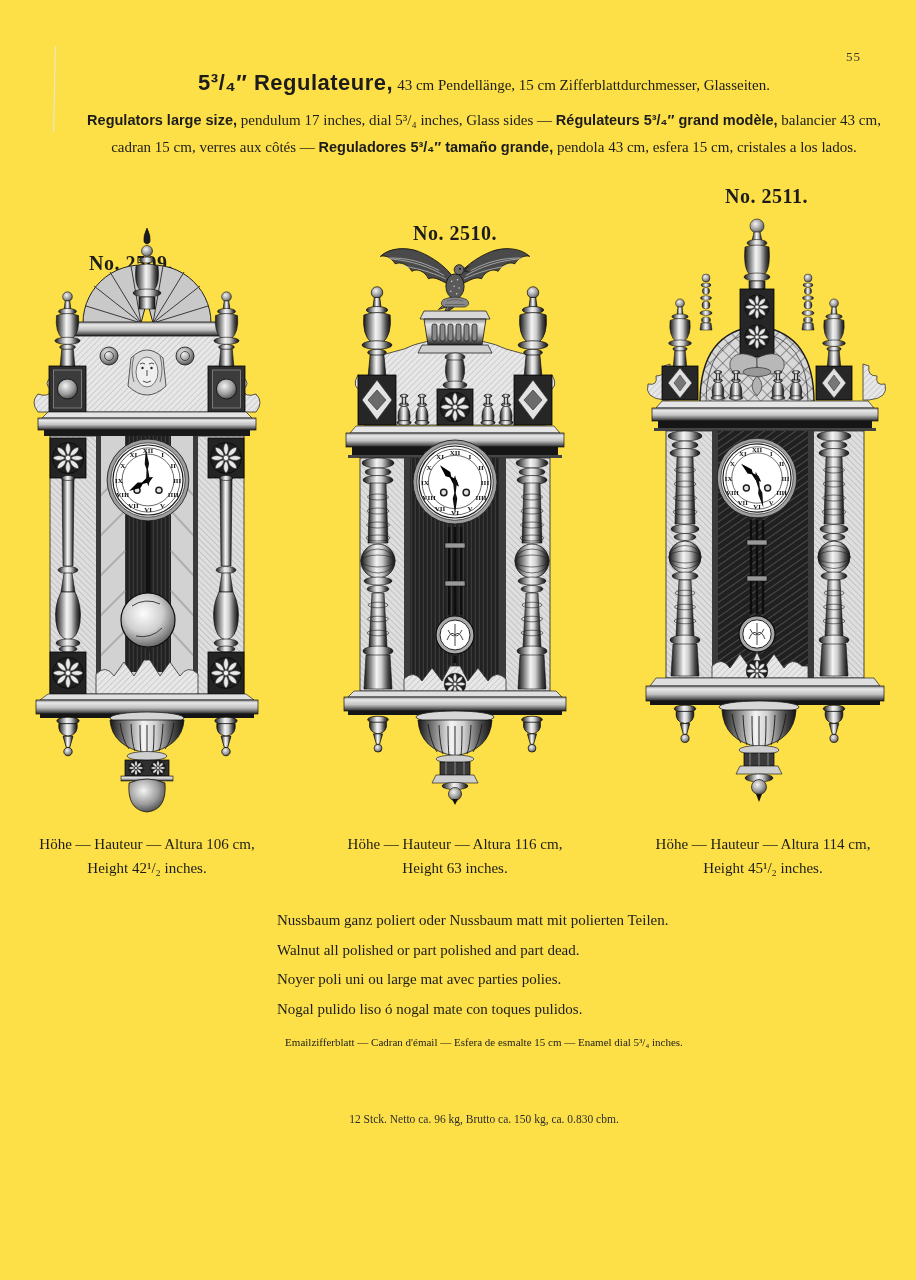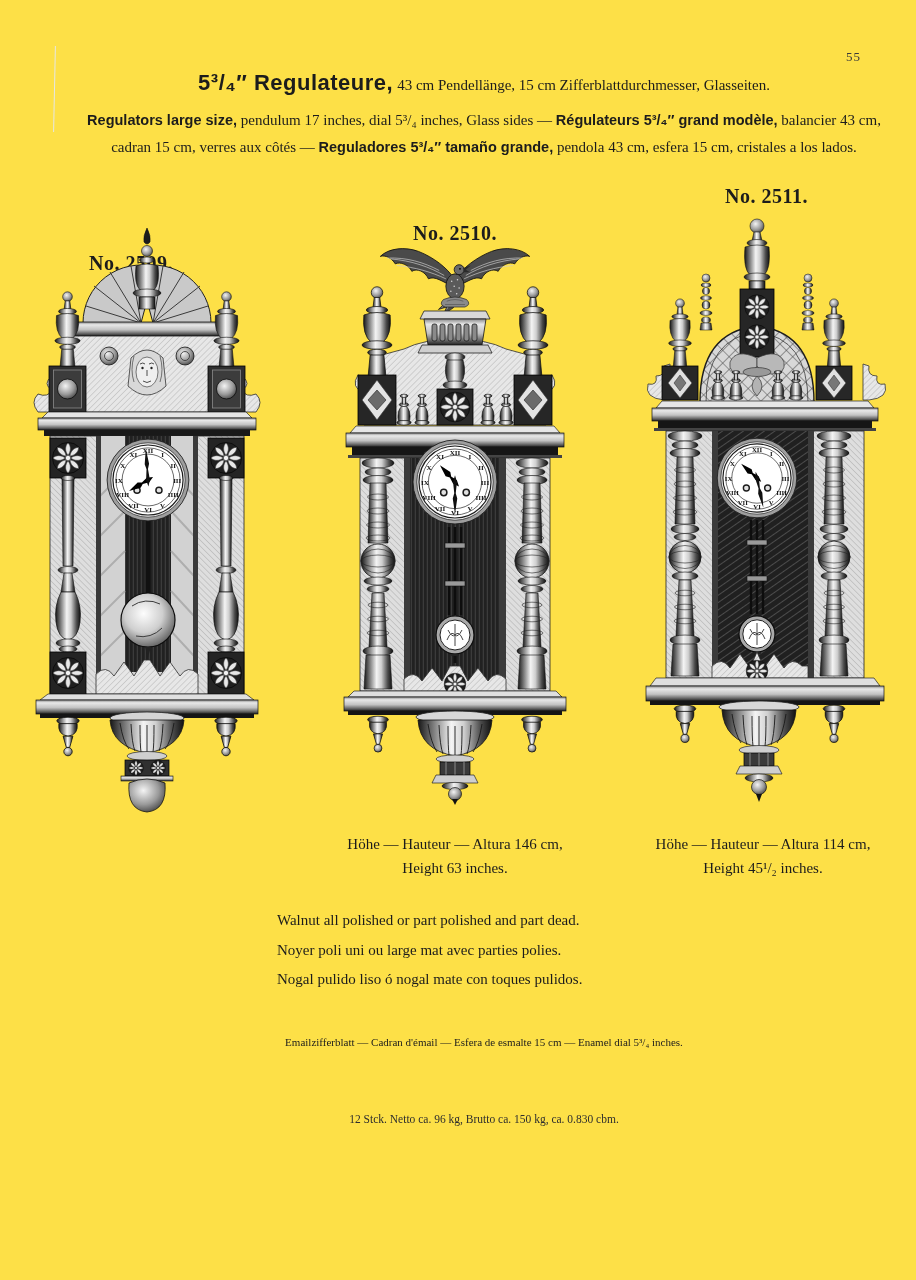--- a/index.html
+++ b/index.html
@@ -623,30 +623,35 @@
       <ellipse cx="119" cy="534" rx="20" ry="4.5" fill="#cfcfcf" stroke="#222" stroke-width=".7"></ellipse>
       <rect x="104" y="537" width="30" height="13" fill="#3a3a3a" stroke="#000" stroke-width=".7"></rect>
       <path d="M110,537 V550 M119,537 V550 M128,537 V550" stroke="#8a8a8a" stroke-width="1"></path>
       <path d="M100,550 L138,550 L142,558 L96,558 Z" fill="#cfcfcf" stroke="#222" stroke-width=".7"></path>
       <ellipse cx="119" cy="562" rx="14" ry="4" fill="url(#gcol)" stroke="#111" stroke-width=".6"></ellipse>
       <circle cx="119" cy="571" r="7.5" fill="url(#gball)" stroke="#111" stroke-width=".7"></circle>
       <path d="M116,578 L122,578 L119,586 Z" fill="#111"></path>
     </g>
   </svg>
 
+  <div class="abs cap" style="top:832px;left:27px;width:240px;">
+    <div>Höhe — Hauteur — Altura 106 cm,</div>
+    <div>Height 42¹/₂ inches.</div>
+  </div>
   <div class="abs cap" style="top:832px;left:335px;width:240px;">
-    <div>Höhe — Hauteur — Altura 146 cm,</div>
+    <div>Höhe — Hauteur — Altura 116 cm,</div>
     <div>Height 63 inches.</div>
   </div>
   <div class="abs cap" style="top:832px;left:640px;width:246px;">
     <div>Höhe — Hauteur — Altura 114 cm,</div>
     <div>Height 45¹/₂ inches.</div>
   </div>
 
   <div class="abs materials">
+    <div>Nussbaum ganz poliert oder Nussbaum matt mit polierten Teilen.</div>
     <div>Walnut all polished or part polished and part dead.</div>
     <div>Noyer poli uni ou large mat avec parties polies.</div>
     <div>Nogal pulido liso ó nogal mate con toques pulidos.</div>
   </div>
 
   <div class="abs ctr dial-line">Emailzifferblatt — Cadran d'émail — Esfera de esmalte 15 cm — Enamel dial 5³/₄ inches.</div>
   <div class="abs ctr packing-line">12 Stck. Netto ca. 96 kg, Brutto ca. 150 kg, ca. 0.830 cbm.</div>
 
 </div>
 

